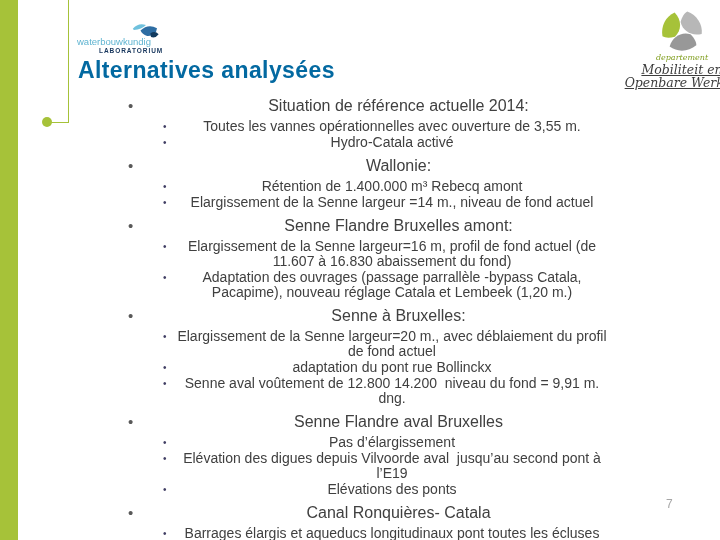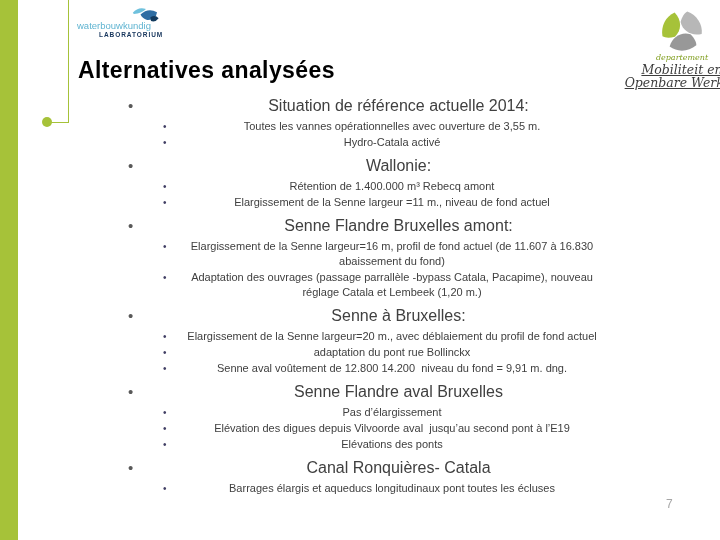--- a/index.html
+++ b/index.html
@@ -9,25 +9,25 @@
   }
   
   .left-bar{position:absolute;left:0;top:0;width:18px;height:540px;background:#a6c239;}
   .deco-vline{position:absolute;left:68px;top:0;width:1px;height:123px;background:#a6c239;}
   .deco-hline{position:absolute;left:50px;top:122px;width:18px;height:1px;background:#a6c239;}
   .deco-dot{position:absolute;left:42px;top:117px;width:10px;height:10px;border-radius:50%;background:#a6c239;}
 
   
   .title{
     position:absolute;left:78px;top:57px;font-size:23px;font-weight:900;
-    color:#000000;letter-spacing:.4px;white-space:nowrap;
+    color:#0369a1;letter-spacing:.4px;white-space:nowrap;
   }
 
   
-  .wl-logo{position:absolute;left:77px;top:4px;width:110px;height:36px;}
+  .wl-logo{position:absolute;left:77px;top:20px;width:110px;height:36px;}
   .wl-icon{position:absolute;left:52px;top:0;width:34px;height:22px;}
   .wl-name{position:absolute;left:0;top:16px;font-size:9.5px;color:#5fb4d1;white-space:nowrap;}
   .wl-sub{position:absolute;left:22px;top:27px;font-size:6.5px;letter-spacing:.95px;color:#16355c;font-weight:bold;white-space:nowrap;}
 
   
   .mow-logo{position:absolute;left:623px;top:8px;width:118px;text-align:center;}
   .mow-icon{width:46px;height:46px;margin:0 auto;display:block;}
   .mow-label{font-size:8px;font-style:italic;color:#7f9d1c;font-family:"DejaVu Serif",serif;line-height:1.1;}
   .mow-line{font-size:12.5px;font-style:italic;color:#3d3d3d;font-family:"DejaVu Serif",serif;line-height:1.08;text-decoration:underline;}
 
@@ -35,21 +35,21 @@
   .content{position:absolute;left:122px;top:96px;width:530px;color:#404040;text-align:center;}
   .section-heading{
     position:relative;font-size:16px;line-height:19px;padding-left:23px;
     margin:6px 0 4px 0;white-space:nowrap;
   }
   .section:first-child .section-heading{margin-top:0;}
   .section-heading::before{
     content:"\2022";position:absolute;left:6px;top:0;color:#595959;font-size:15px;
   }
   .sub-item{
-    position:relative;font-size:11px;line-height:15px;margin:0 0 1px 0;
+    position:relative;font-size:14px;line-height:15px;margin:0 0 1px 0;
     padding-left:55px;width:430px;box-sizing:content-box;white-space:pre-wrap;
   }
   .sub-item::before{
     content:"\2022";position:absolute;left:41px;top:0;color:#403e63;font-size:10px;
   }
 
   .page-number{position:absolute;left:666px;top:497px;font-size:12px;color:#a6a6a6;}
 </style>
 </head>
 <body>
@@ -90,21 +90,21 @@
 
     <div class="section">
       <div class="section-heading">Situation de référence actuelle 2014:</div>
       <div class="sub-item">Toutes les vannes opérationnelles avec ouverture de 3,55 m.</div>
       <div class="sub-item">Hydro-Catala activé</div>
     </div>
 
     <div class="section">
       <div class="section-heading">Wallonie:</div>
       <div class="sub-item">Rétention de 1.400.000 m³ Rebecq amont</div>
-      <div class="sub-item">Elargissement de la Senne largeur =11 m., niveau de fond actuel</div>
+      <div class="sub-item">Elargissement de la Senne largeur =14 m., niveau de fond actuel</div>
     </div>
 
     <div class="section">
       <div class="section-heading">Senne Flandre Bruxelles amont:</div>
       <div class="sub-item">Elargissement de la Senne largeur=16 m, profil de fond actuel (de 11.607 à 16.830 abaissement du fond)</div>
       <div class="sub-item">Adaptation des ouvrages (passage parrallèle -bypass Catala, Pacapime), nouveau réglage Catala et Lembeek (1,20 m.)</div>
     </div>
 
     <div class="section">
       <div class="section-heading">Senne à Bruxelles:</div>

